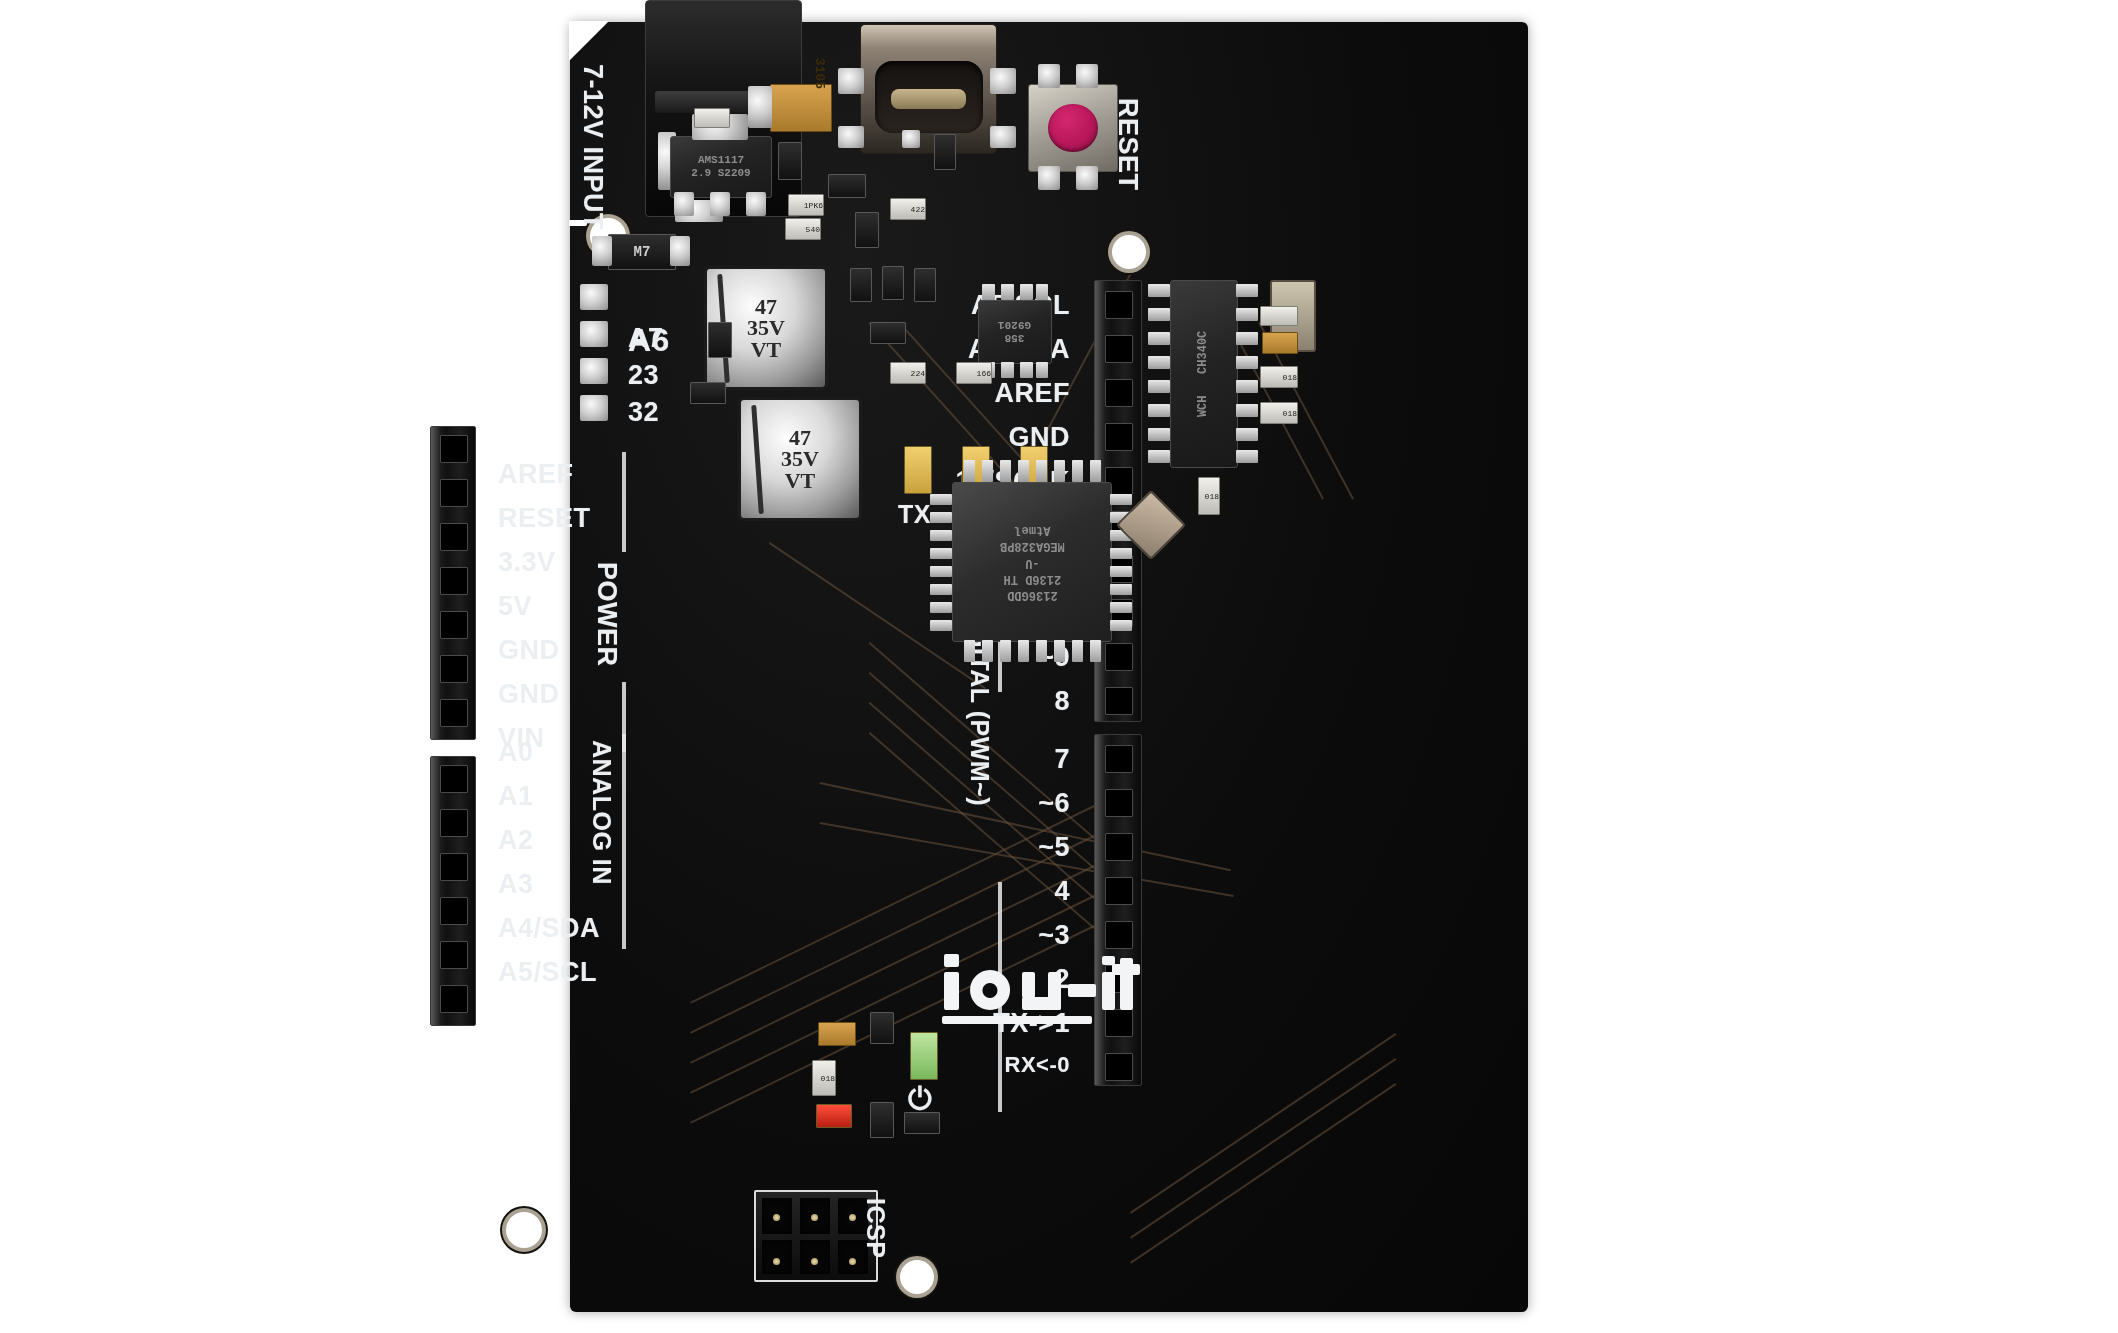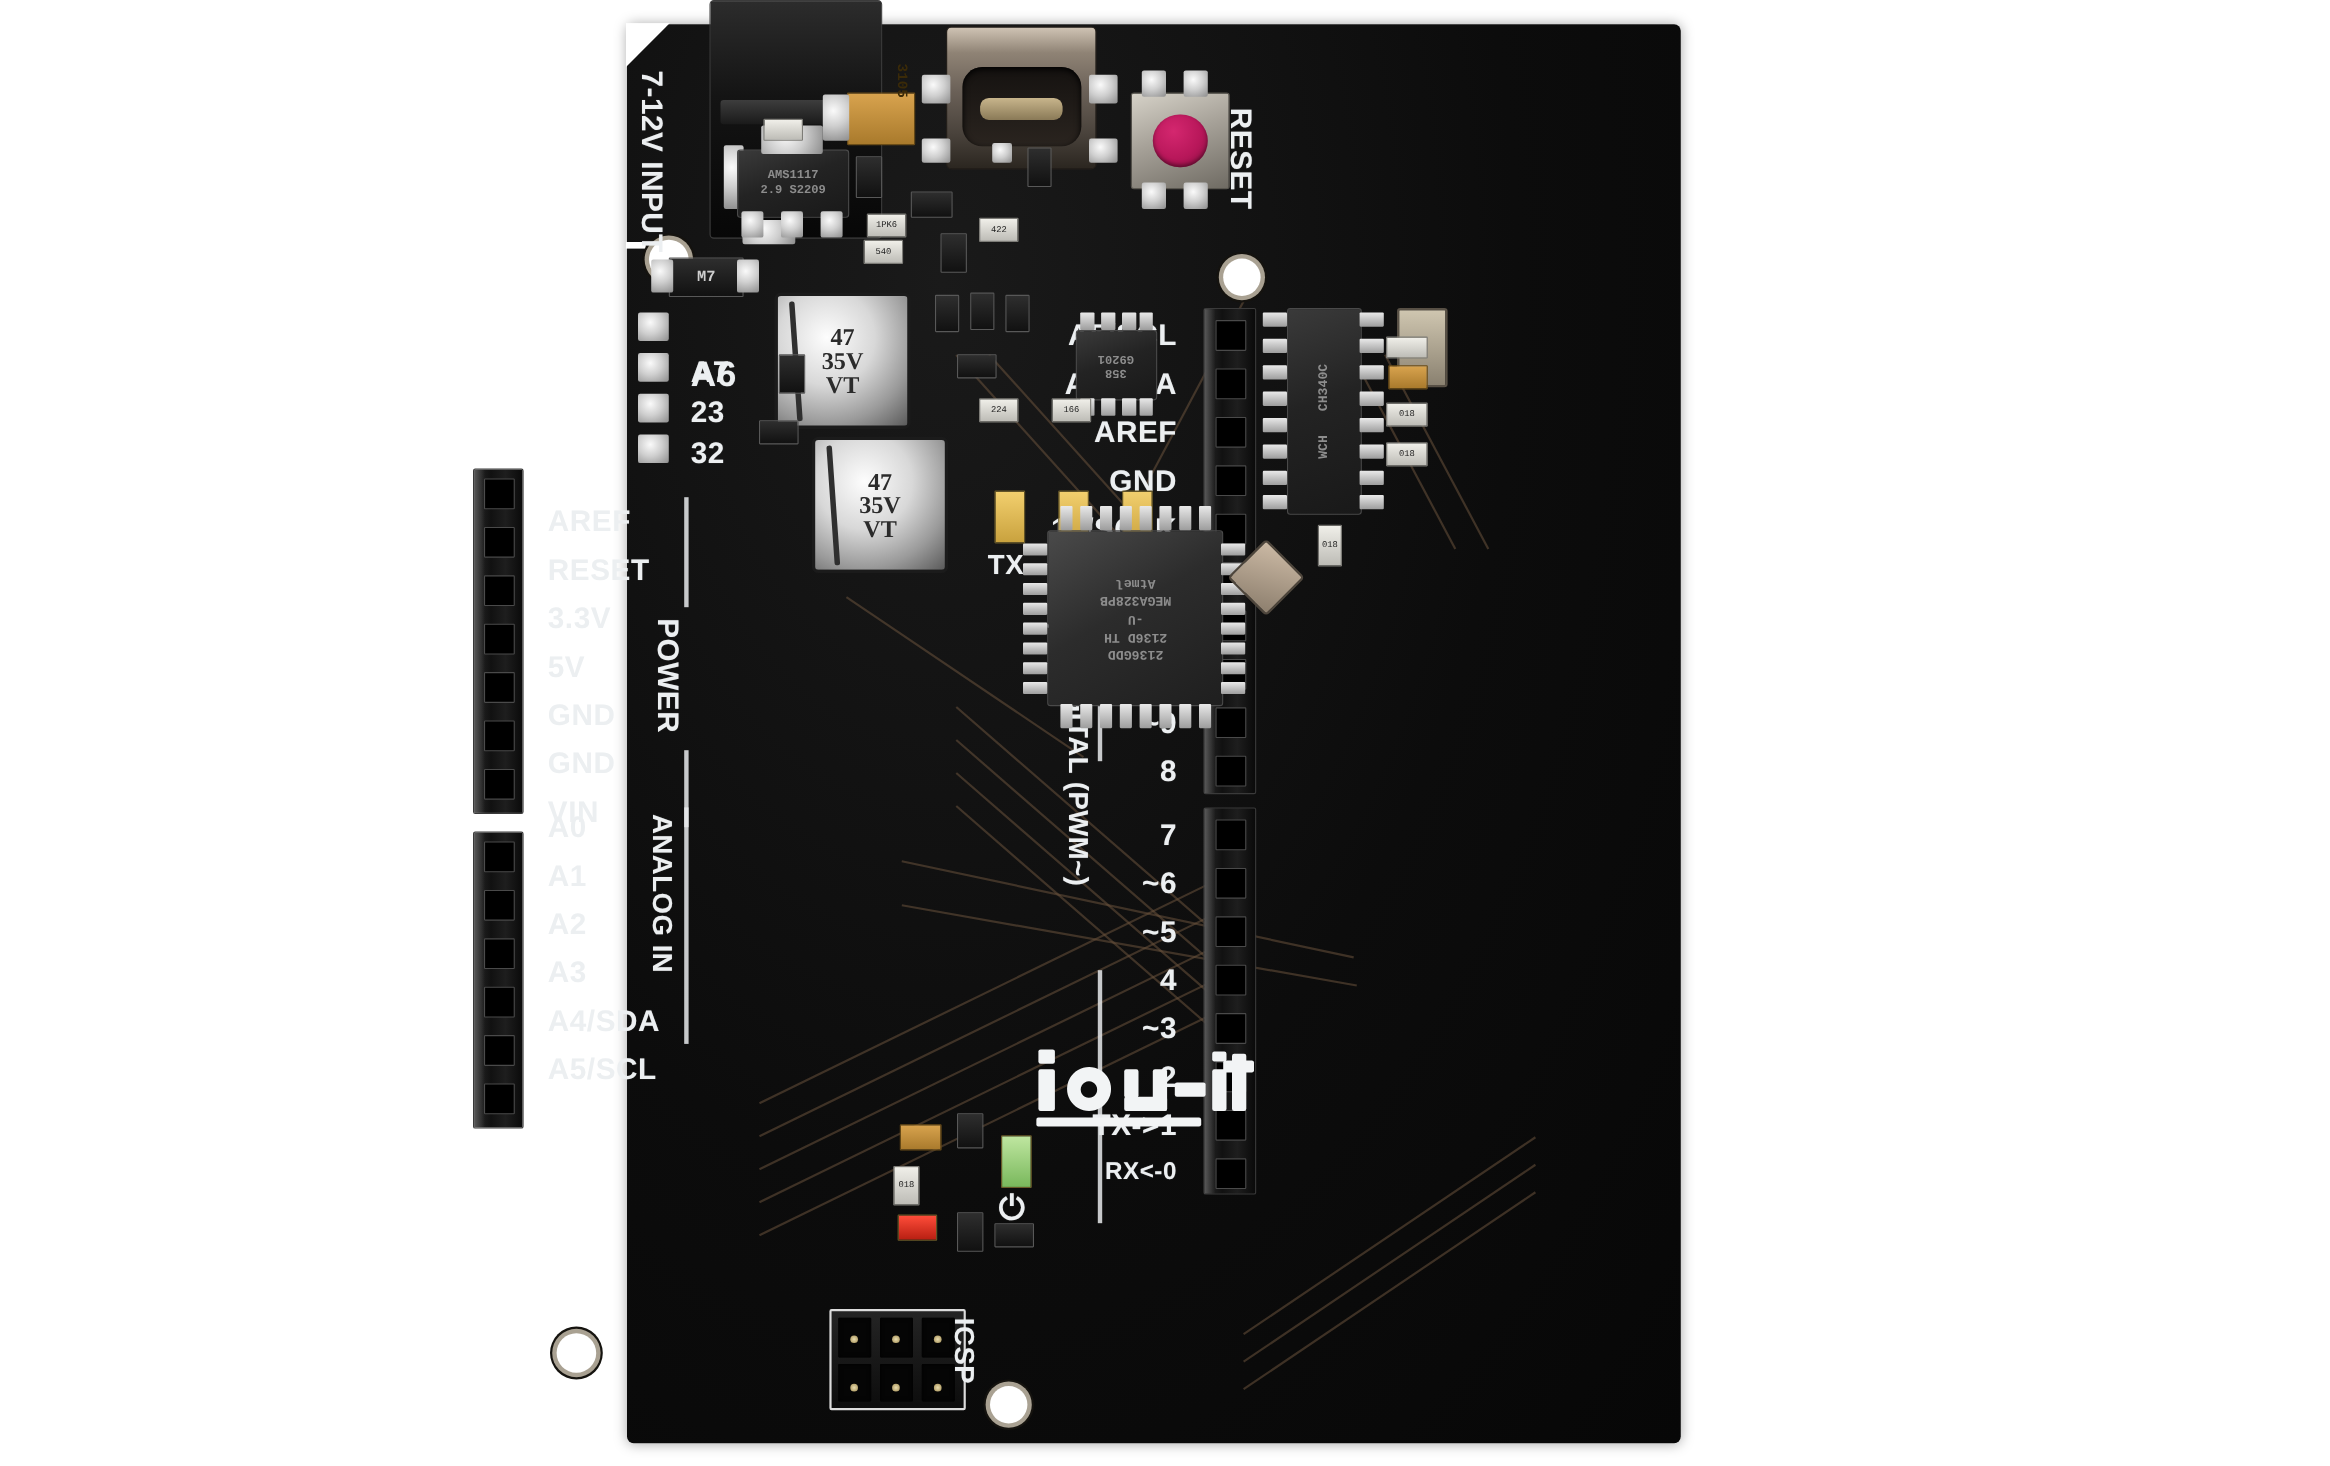--- a/index.html
+++ b/index.html
@@ -58,21 +58,21 @@
       border-radius:3px;border:1px solid #4a4a4a;
       display:flex;align-items:center;justify-content:center;}
   .ic .mark{color:#8d8d8d;font-size:11px;font-weight:700;text-align:center;line-height:1.15;
       font-family:"Liberation Mono",monospace;}
   .pinrow{position:absolute;}
   .pin{position:absolute;background:linear-gradient(180deg,#e9e9e9,#9d9d9d);border-radius:1px;}
 
   .chip-res{position:absolute;background:linear-gradient(180deg,#f0efe9,#bdbcb6);
       border-radius:1px;border:1px solid #7d7c77;}
   .chip-res .code{position:absolute;left:0;right:0;top:50%;transform:translateY(-50%);
-      text-align:center;font-size:8px;color:#1d1d1d;font-family:"Liberation Mono",monospace;}
+      text-align:right;font-size:8px;color:#1d1d1d;font-family:"Liberation Mono",monospace;}
   .chip-blk{position:absolute;background:linear-gradient(180deg,#2e2e2e,#111);border-radius:1px;
       border:1px solid #585858;}
   .chip-tan{position:absolute;background:linear-gradient(180deg,#d8a34e,#a97a2c);border-radius:1px;
       border:1px solid #6b4d18;}
   .led{position:absolute;border-radius:1px;border:1px solid #6a5a28;}
   .solder{position:absolute;border-radius:2px;
       background:radial-gradient(circle at 40% 35%,#fafafa,#cfcfcf 45%,#8c8c8c 100%);}
 
   
   #barrel{position:absolute;background:linear-gradient(180deg,#2c2c2c,#141414 40%,#070707);

